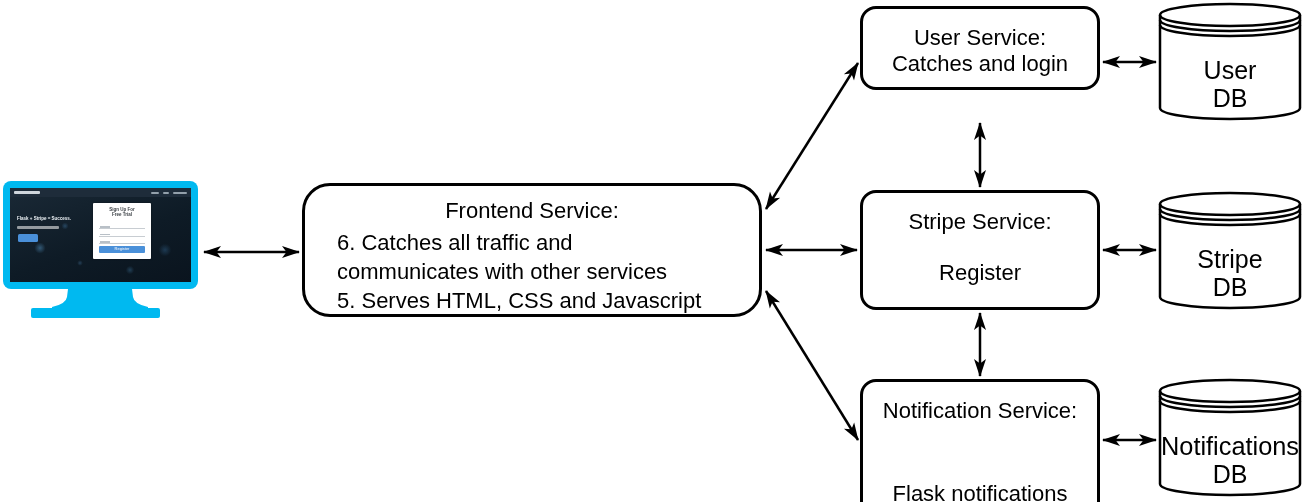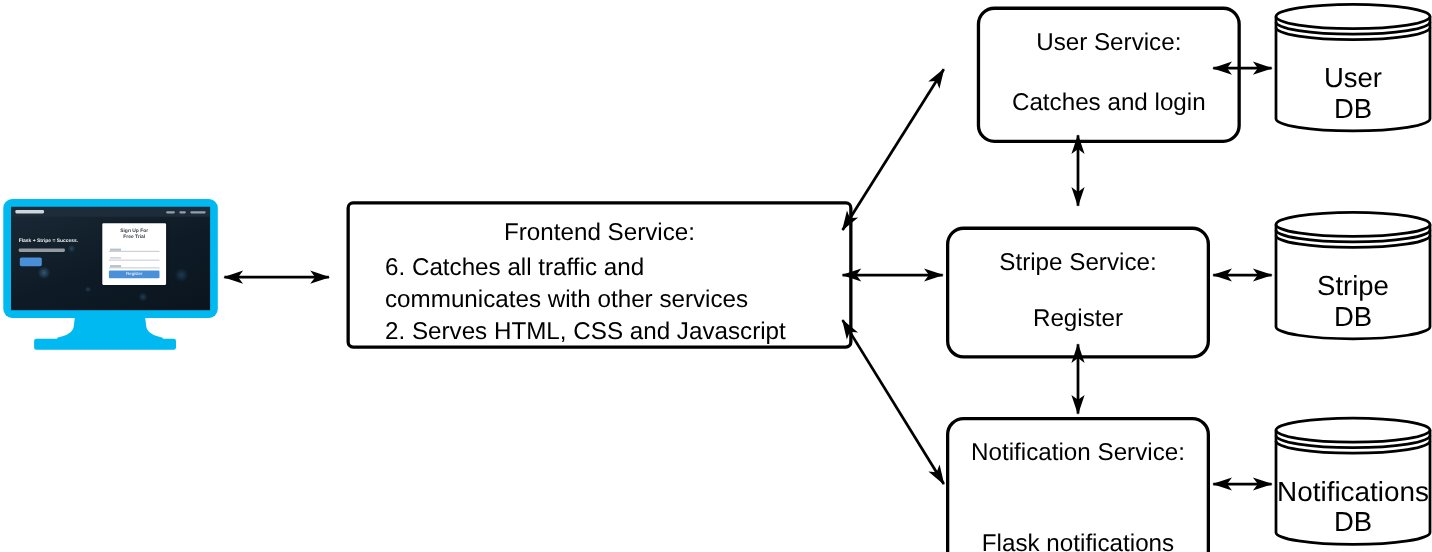--- a/index.html
+++ b/index.html
@@ -3,29 +3,29 @@
 <meta charset="utf-8">
 <style>
   * { margin:0; padding:0; box-sizing:border-box; }
   body { background:#ffffff; font-family:"Liberation Sans", sans-serif; }
   #canvas { position:relative; width:1302px; height:502px; background:#ffffff; overflow:hidden; }
 
   
   .node { position:absolute; background:#ffffff; border:3px solid #000; color:#000; }
   .svc { border-radius:16px; display:flex; flex-direction:column; justify-content:space-between;
          align-items:center; text-align:center; font-size:22px; padding:16px 6px 21px; }
-  #frontend-box { left:302px; top:183px; width:460px; height:134px; border-radius:6px;
-                  font-size:22px;margin-left:13px; }
+  #frontend-box { left:302px; top:183px; width:460px; height:134px; border-radius:28px;
+                  font-size:22px; }
   #frontend-box .fe-title { text-align:center; margin-top:12px; }
   #frontend-box .fe-lines { margin-top:4px; }
   .fe-line { padding-left:32px; line-height:29px; }
   .fe-line.indent { }
 
-  #user-box  { left:888px; top:6px;   width:240px; height:124px; }
-  #stripe-box{ left:860px; top:190px; width:240px; height:120px;margin-top:16px; }
+  #user-box  { left:860px; top:6px;   width:240px; height:84px; }
+  #stripe-box{ left:860px; top:190px; width:240px; height:120px; }
   #notif-box { left:860px; top:379px; width:240px; height:152px; }
 
   
   .db-svg { position:absolute; width:144px; height:122px; }
   #user-db  { left:1158px; top:2px; }
   #stripe-db{ left:1158px; top:191px; }
   #notif-db { left:1158px; top:378px; }
   .cyl { fill:#ffffff; stroke:#000; stroke-width:2.5; }
   .cyl-line { fill:none; stroke:#000; stroke-width:2.5; }
   .db-text { font-family:"Liberation Sans", sans-serif; font-size:25px; fill:#000;
@@ -111,21 +111,21 @@
       <path d="M23,0 L87,0 L88,8 Q89,15 103,18 L103,20 L7,20 L7,18 Q21,15 22,8 Z" fill="#00b9f0"></path>
     </svg>
     <div class="base"></div>
   </div>
 
   <div id="frontend-box" class="node">
     <div class="fe-title">Frontend Service:</div>
     <div class="fe-lines">
       <div class="fe-line">6. Catches all traffic and</div>
       <div class="fe-line indent">communicates with other services</div>
-      <div class="fe-line">2. Serves HTML, CSS and Javascript</div>
+      <div class="fe-line">5. Serves HTML, CSS and Javascript</div>
     </div>
   </div>
 
   <div id="user-box" class="node svc">
     <div>User Service:</div>
     <div>Catches and login</div>
   </div>
   <div id="stripe-box" class="node svc">
     <div>Stripe Service:</div>
     <div>Register</div>

